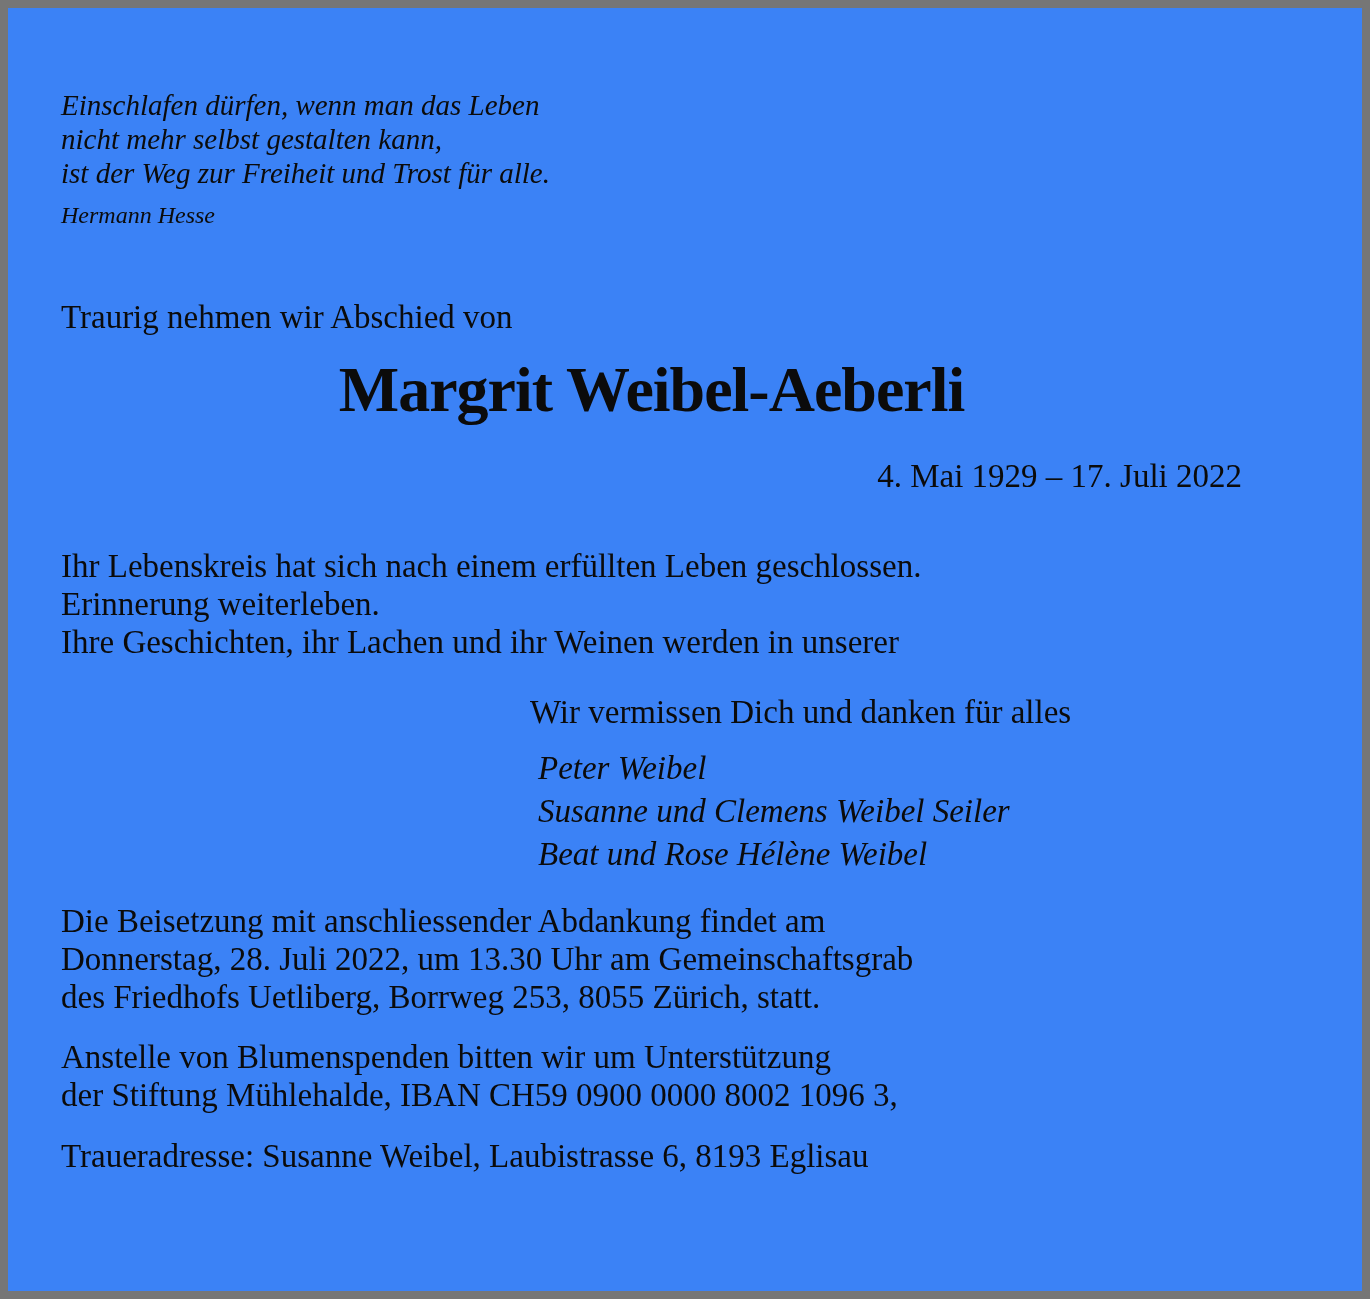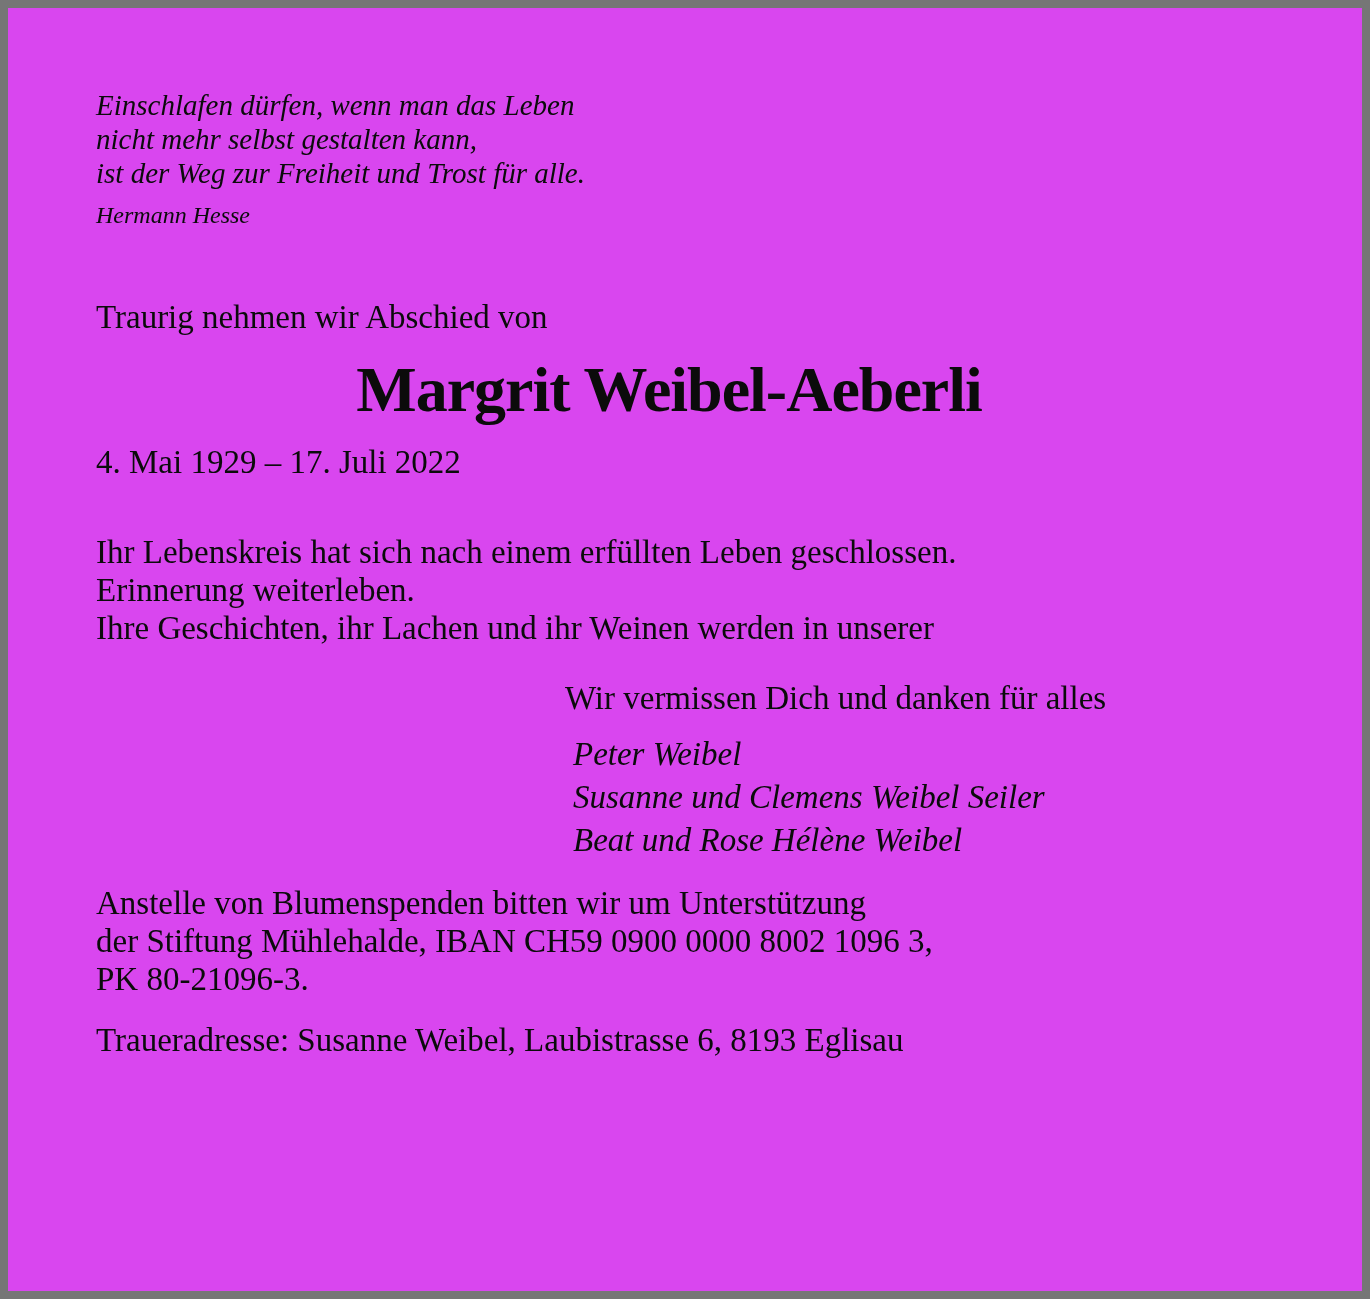--- a/index.html
+++ b/index.html
@@ -16,23 +16,23 @@
     box-sizing: border-box;
     width: 1370px;
     height: 1299px;
     padding: 8px;
     background: #767676;
   }
   .page {
     box-sizing: border-box;
     width: 100%;
     height: 100%;
-    background: #d946ef;
+    background: #3b82f6;
     color: #0b0b0b;
-    padding: 80px 120px 0 88px;
+    padding: 80px 120px 0 53px;
     overflow: hidden;
   }
   .quote {
     font-style: italic;
     font-size: 29px;
     line-height: 34px;
   }
   .attribution {
     font-style: italic;
     font-size: 24px;
@@ -46,22 +46,22 @@
     font-size: 64px;
     font-weight: bold;
     line-height: 92px;
     letter-spacing: -1px;
     text-align: center;
     margin-top: 8px;
     white-space: nowrap;
   }
   .life-dates {
     font-size: 33px;
-    text-align: left;
-    margin-top: 8px;
+    text-align: right;
+    margin-top: 22px;
   }
   .para {
     font-size: 33px;
     line-height: 38px;
   }
   .farewell { margin-top: 52px; }
   .gratitude-block { margin-left: 469px; margin-top: 32px; }
   .gratitude-line { font-size: 33px; line-height: 38px; }
   .family {
     font-style: italic;
@@ -104,23 +104,27 @@
 
     <div class="gratitude-block">
       <div class="gratitude-line">Wir vermissen Dich und danken für alles</div>
       <div class="family">
         <div>Peter Weibel</div>
         <div>Susanne und Clemens Weibel Seiler</div>
         <div>Beat und Rose Hélène Weibel</div>
       </div>
     </div>
 
+    <div class="para funeral">
+      <div>Die Beisetzung mit anschliessender Abdankung findet am</div>
+      <div>Donnerstag, 28. Juli 2022, um 13.30 Uhr am Gemeinschaftsgrab</div>
+      <div>des Friedhofs Uetliberg, Borrweg 253, 8055 Zürich, statt.</div>
+    </div>
 
     <div class="para donations">
       <div>Anstelle von Blumenspenden bitten wir um Unterstützung</div>
       <div>der Stiftung Mühlehalde, IBAN CH59 0900 0000 8002 1096 3,</div>
-      <div>PK 80-21096-3.</div>
     </div>
 
     <div class="mourning-address">Traueradresse: Susanne Weibel, Laubistrasse 6, 8193 Eglisau</div>
 
   </div>
 </div>
 
 </body></html>

